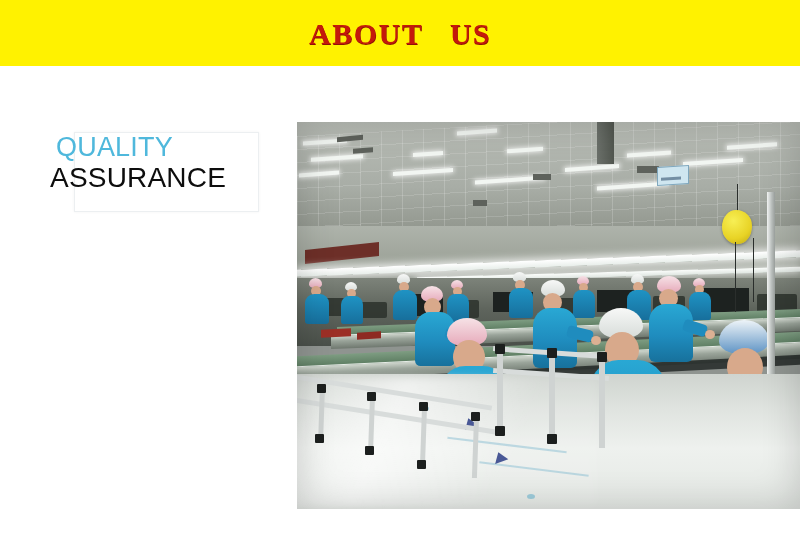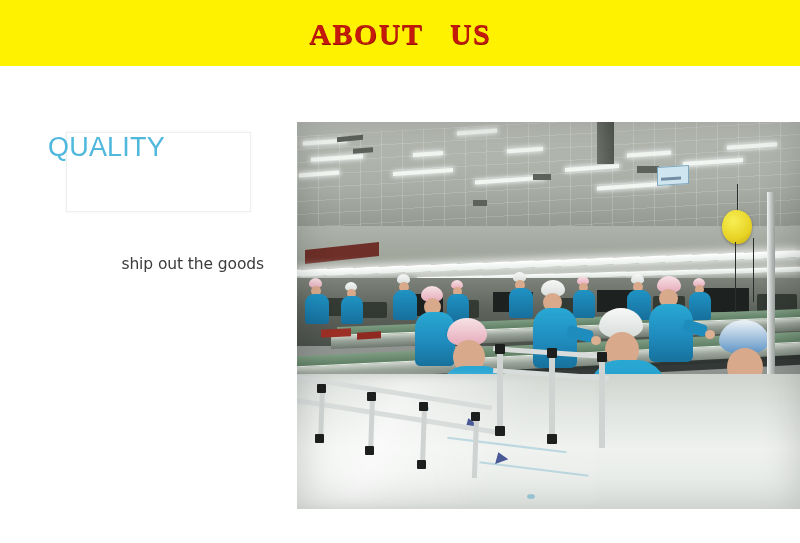--- a/index.html
+++ b/index.html
@@ -44,21 +44,21 @@
     font-size: 30px;
     letter-spacing: 1.5px;
     color: #C4190B;
     text-shadow: 0.5px 0.5px 0 #8e1206;
     white-space: pre;
   }
 
   
   #left-col {
     position: absolute;
-    left: 4px;
+    left: 12px;
     top: 66px;
     width: 290px;
     height: 414px;
   }
 
   #qa-box {
     position: absolute;
     left: 62px;
     top: 66px;
     width: 185px;
@@ -296,24 +296,24 @@
 <div id="banner">
   <div id="banner-title">ABOUT   US</div>
 </div>
 
 <div id="left-col">
 
   <div id="qa-box"></div>
 
   <div id="qa-text-wrap">
     <div class="qa-line" id="qa-quality">QUALITY</div>
+    <div class="qa-line" id="qa-assurance">ASSURANCE</div>
   </div>
 
   <div id="qa-paragraph">
-    <span class="para-line">ship out the goods</span>
   </div>
 
 </div>
 
 <div id="photo">
 
   <div class="ph" id="ceiling"></div>
   <div class="ph" id="ceiling-grid"></div>
 
   <div class="ph clight" style="left:6px;  top:18px;  width:44px;"></div>

